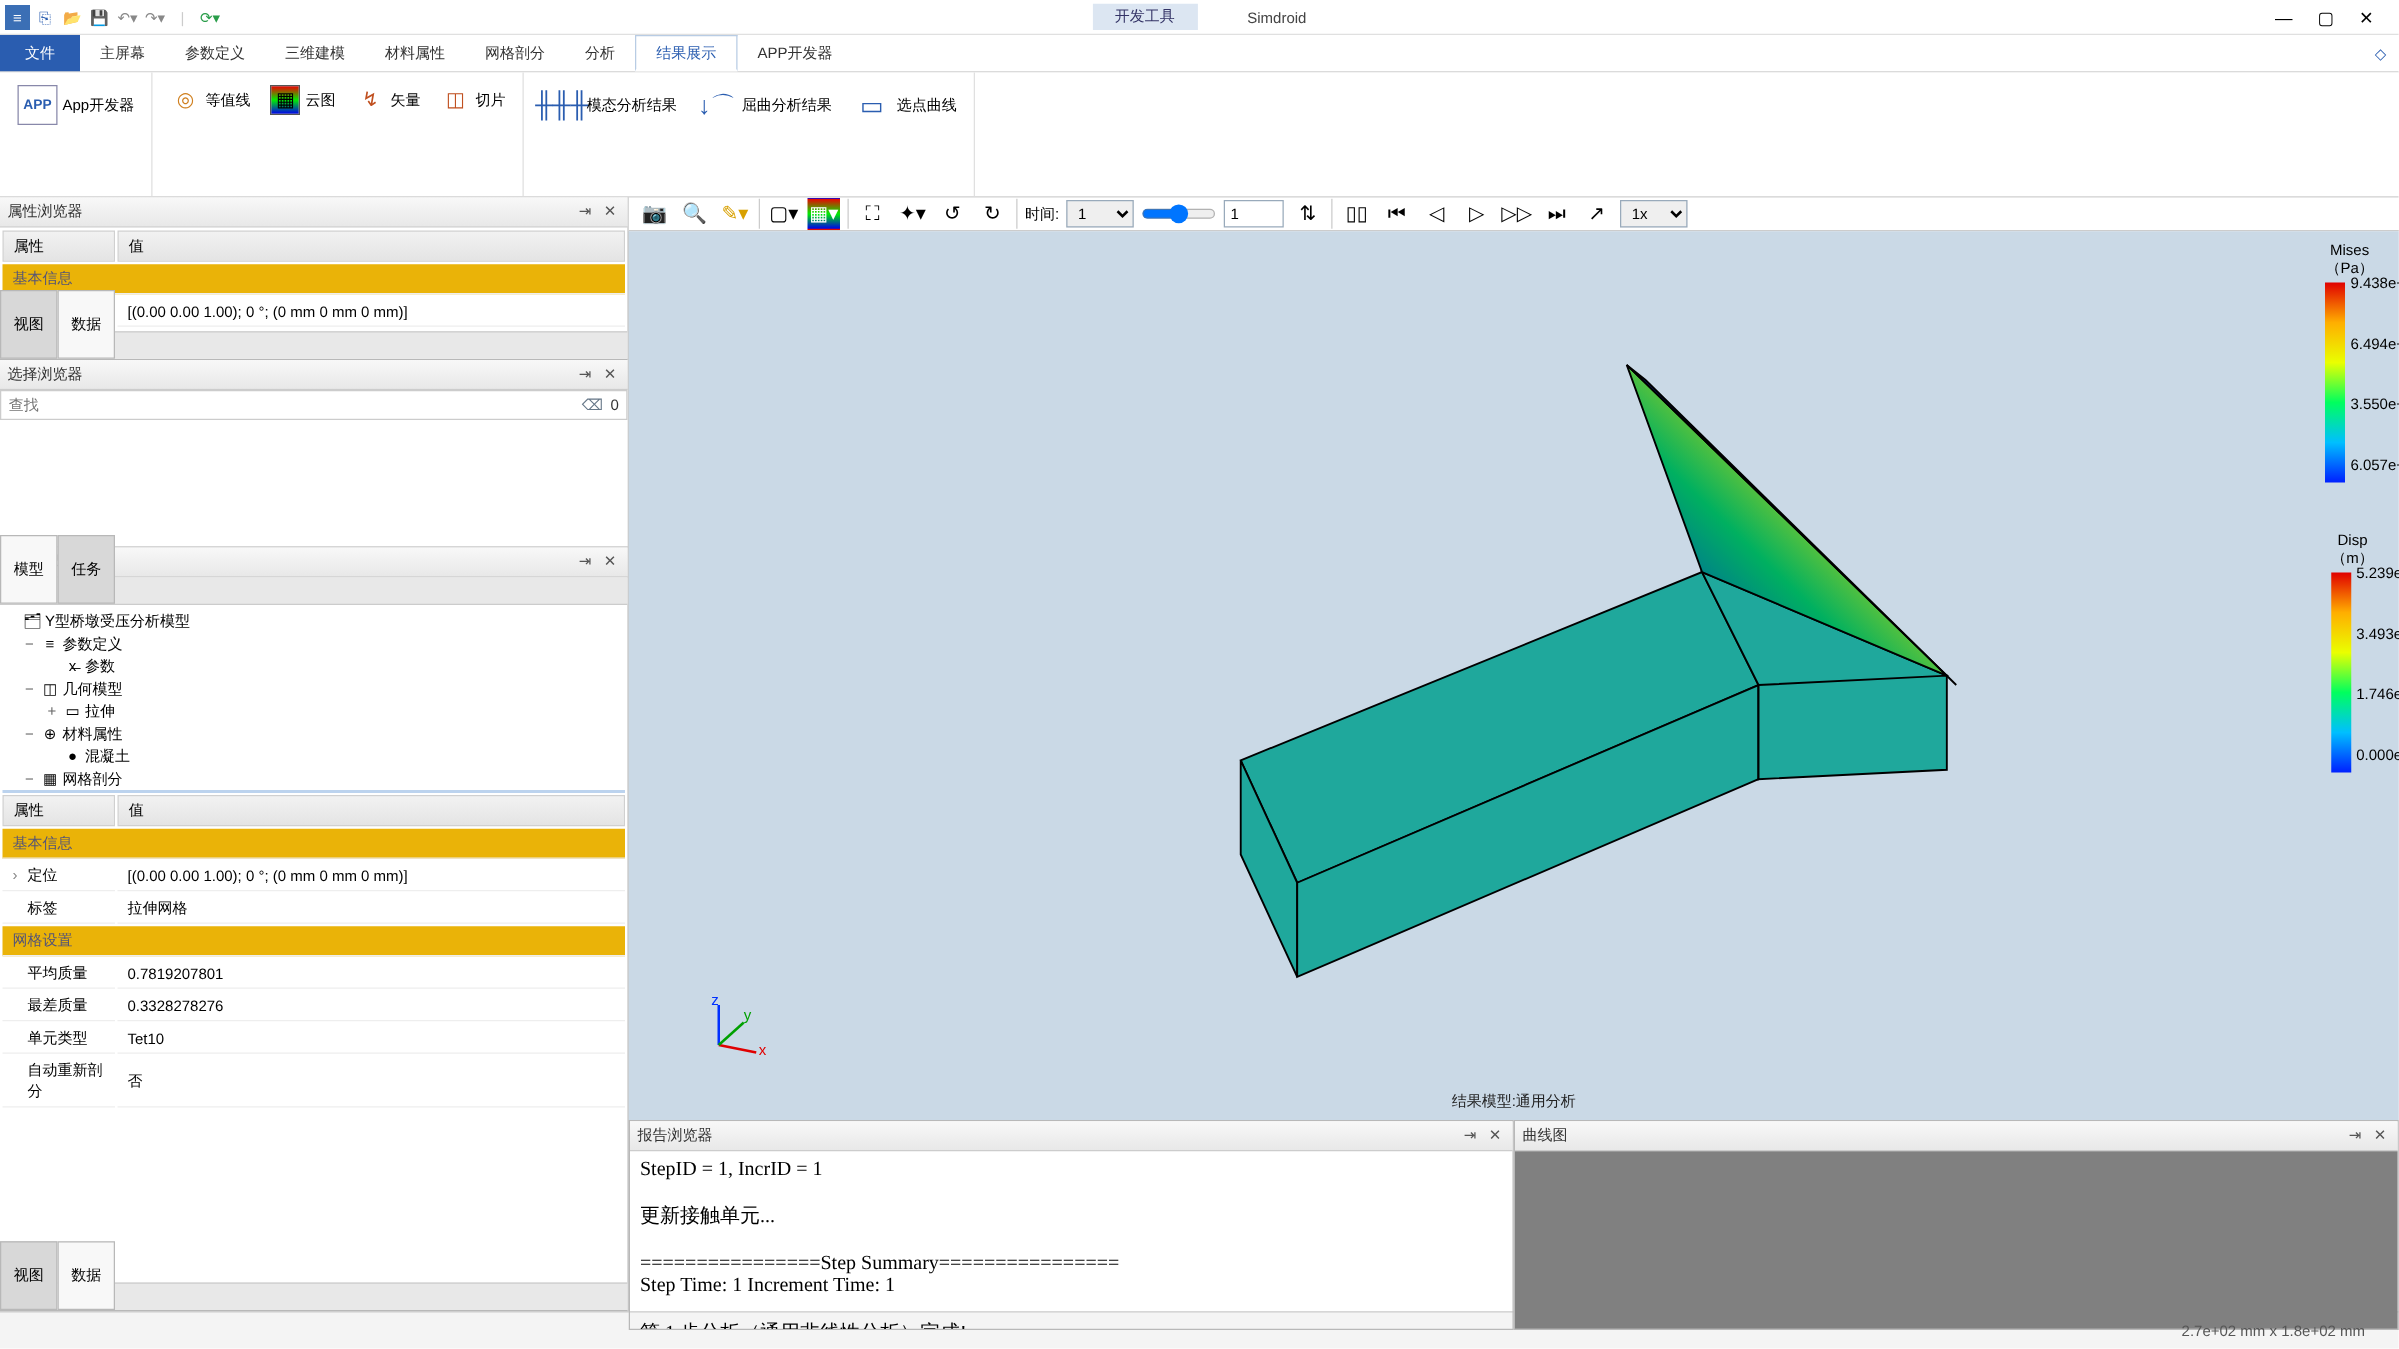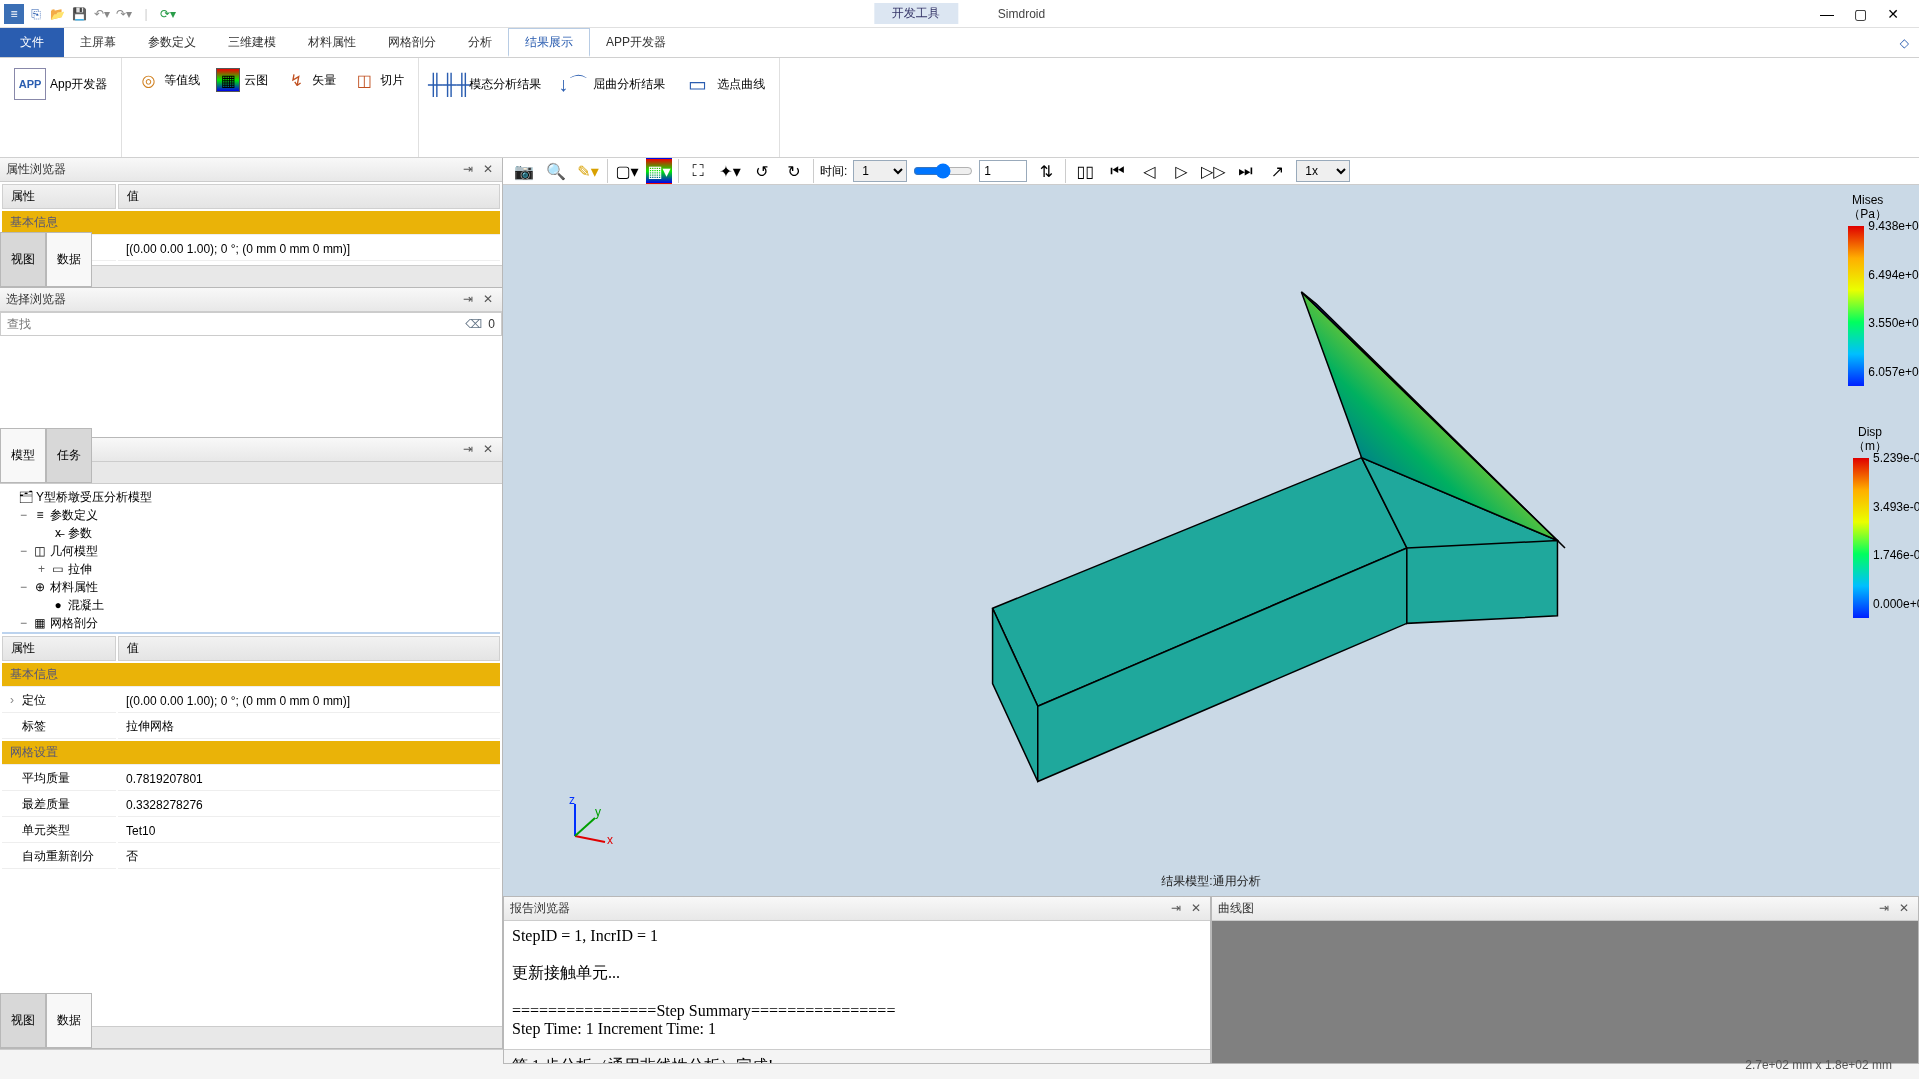--- a/index.html
+++ b/index.html
@@ -25,42 +25,42 @@
 .mainwrap{display:flex;height:calc(1079px - 158px - 30px)}
 .leftcol{width:503px;display:flex;flex-direction:column;border-right:1px solid #b8b8b8}
 .panel{display:flex;flex-direction:column;border-bottom:1px solid #b8b8b8}
 .panel-header{height:24px;background:linear-gradient(#f8f8f8,#e8e8e8);display:flex;align-items:center;padding:0 6px;border-bottom:1px solid #ccc}
 .panel-header .title{flex:1;color:#333}
 .panel-header .pin,.panel-header .close{width:16px;height:16px;margin-left:4px;cursor:pointer;text-align:center;color:#555}
 .prop-table{width:100%}
 .prop-table th{background:linear-gradient(#f2f2f2,#e4e4e4);text-align:left;padding:3px 8px;font-weight:normal;border:1px solid #d0d0d0}
 .prop-table td{padding:3px 8px;border-bottom:1px solid #eee}
 .prop-table .section td{background:#eab308;color:#557}
-.prop-table .k{width:114px}
+.prop-table .k{width:90px}
 .prop-table .expand{color:#888;width:12px;display:inline-block}
 .tab-strip{height:22px;background:#e8e8e8;display:flex;align-items:flex-end;border-top:1px solid #ccc}
 .tab-strip .tab{padding:18px 10px;background:#d8d8d8;border:1px solid #b8b8b8;cursor:pointer}
 .tab-strip .tab.active{background:#f8f8f8}
 .search-row{display:flex;align-items:center;height:24px;border:1px solid #ccc;background:#fff}
 .search-row input{flex:1;border:none;padding:0 6px;outline:none;background:transparent}
 .search-row .count{padding:0 6px;color:#333}
 .tree{padding:4px 2px;overflow:auto}
 .tree .node{display:flex;align-items:center;height:18px;padding-left:4px;cursor:pointer}
 .tree .node .tog{width:12px;color:#666}
 .tree .node .icn{width:16px;text-align:center;margin-right:2px}
 .tree .node.sel{background:#bcd3ee}
 .tree .d1{padding-left:18px}.tree .d2{padding-left:36px}
 .viewport-col{flex:1;display:flex;flex-direction:column}
 .toolbar3d{height:34px;display:flex;align-items:center;gap:6px;padding:0 8px;border-bottom:1px solid #ccc;background:#fff}
 .toolbar3d .t-icon{width:26px;height:26px;border:1px solid transparent;display:flex;align-items:center;justify-content:center;cursor:pointer;font-size:16px}
 .toolbar3d .sep{width:1px;height:24px;background:#ccc}
 .toolbar3d input,.toolbar3d select{height:22px;border:1px solid #9ab;padding:0 4px}
 .toolbar3d .fld-sm{width:48px}.toolbar3d .fld-md{width:54px}
 .viewport{flex:1;background:#cad9e6;position:relative}
-.legend{position:absolute;right:32px;color:#000;font-size:11px}
+.legend{position:absolute;right:20px;color:#000;font-size:11px}
 .legend.l1{top:8px}.legend.l2{top:240px}
 .legend .ltitle{text-align:center;margin-bottom:4px;line-height:1.2}
 .legend .bar{width:16px;height:160px;background:linear-gradient(to bottom,#e00000,#ffae00,#eaff00,#00ff5e,#00bfff,#0020ff)}
 .legend .ticks{position:absolute;left:20px;top:26px;display:flex;flex-direction:column;justify-content:space-between;height:160px}
 .axis{position:absolute;left:62px;bottom:50px;width:50px;height:50px}
 .rescaption{position:absolute;bottom:6px;left:50%;transform:translateX(-50%);color:#222}
 .bottompanes{height:168px;display:flex}
 .bpane{flex:1;display:flex;flex-direction:column;border:1px solid #b8b8b8}
 .bpane pre{flex:1;padding:6px 8px;font-family:Liberation Serif, serif;font-size:16px;overflow:auto;white-space:pre-wrap}
 .statusbar{height:30px;background:#f4f4f4;border-top:1px solid #ccc;display:flex;align-items:center;justify-content:flex-end;padding:0 27px;color:#555}

